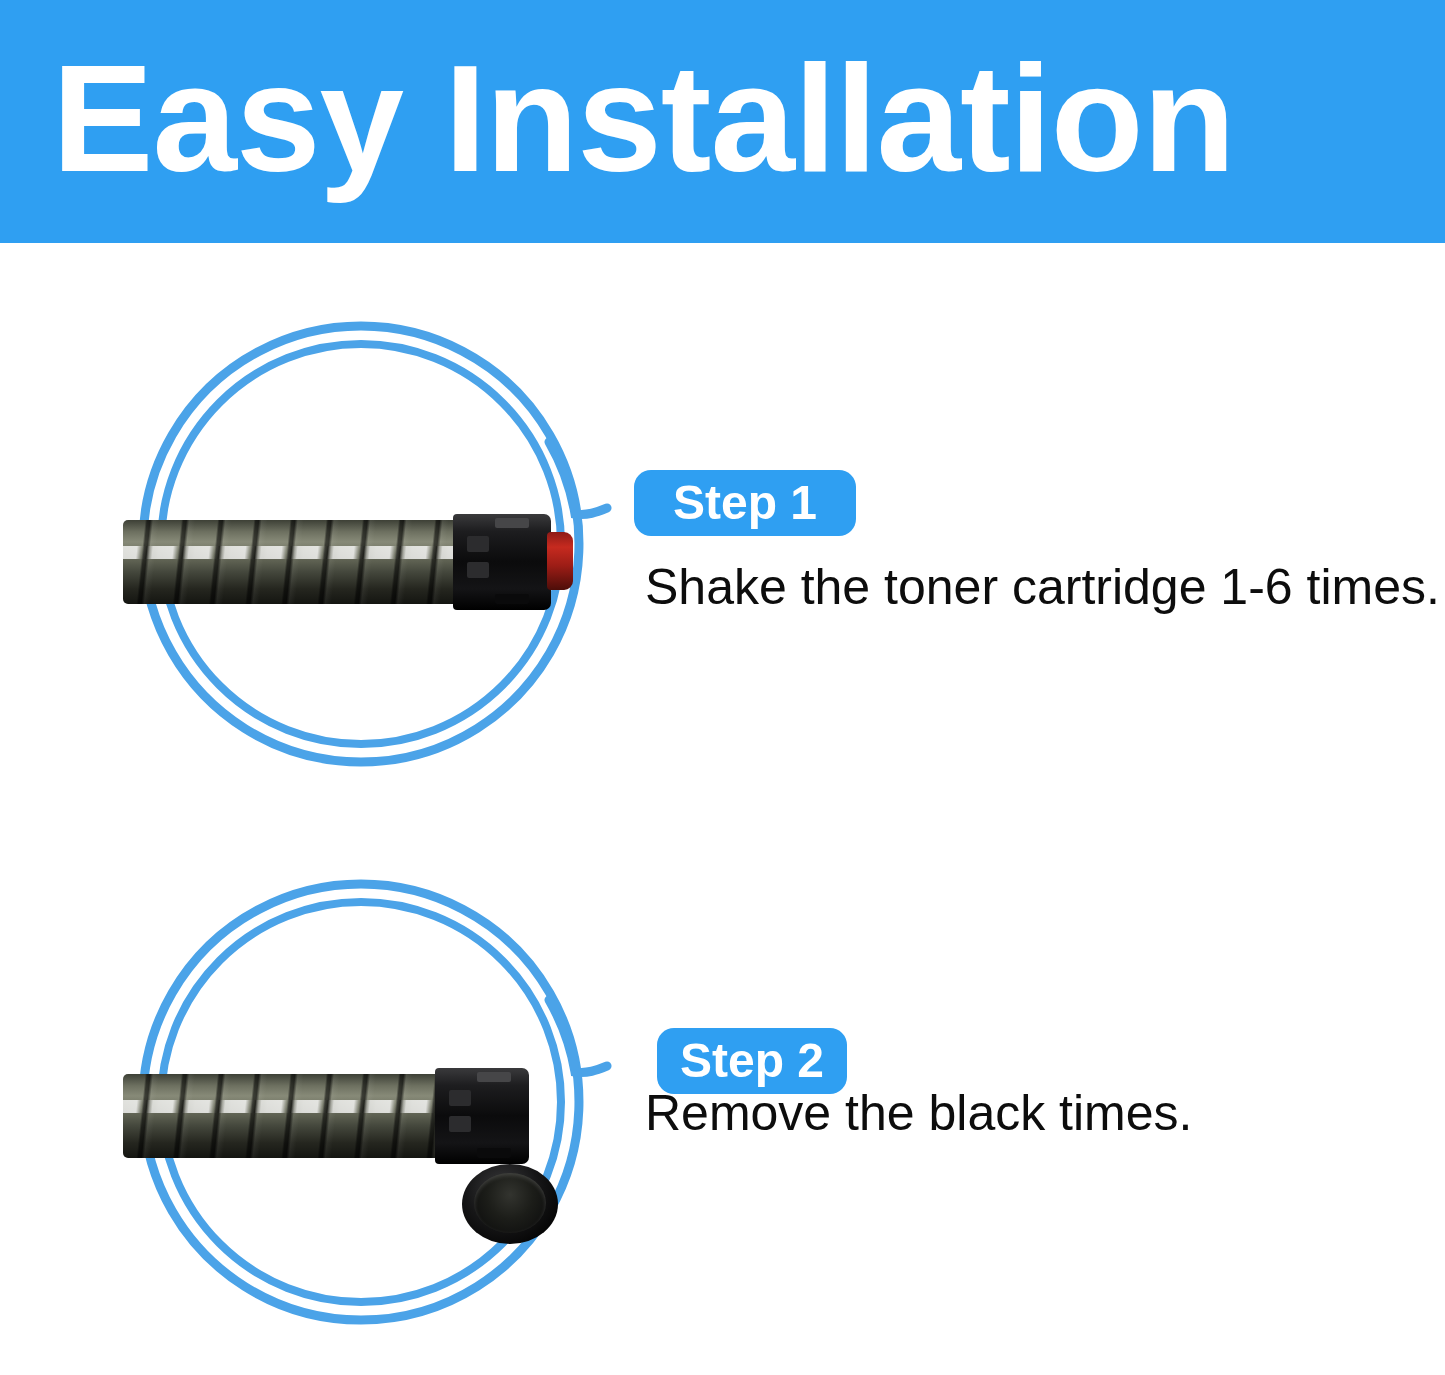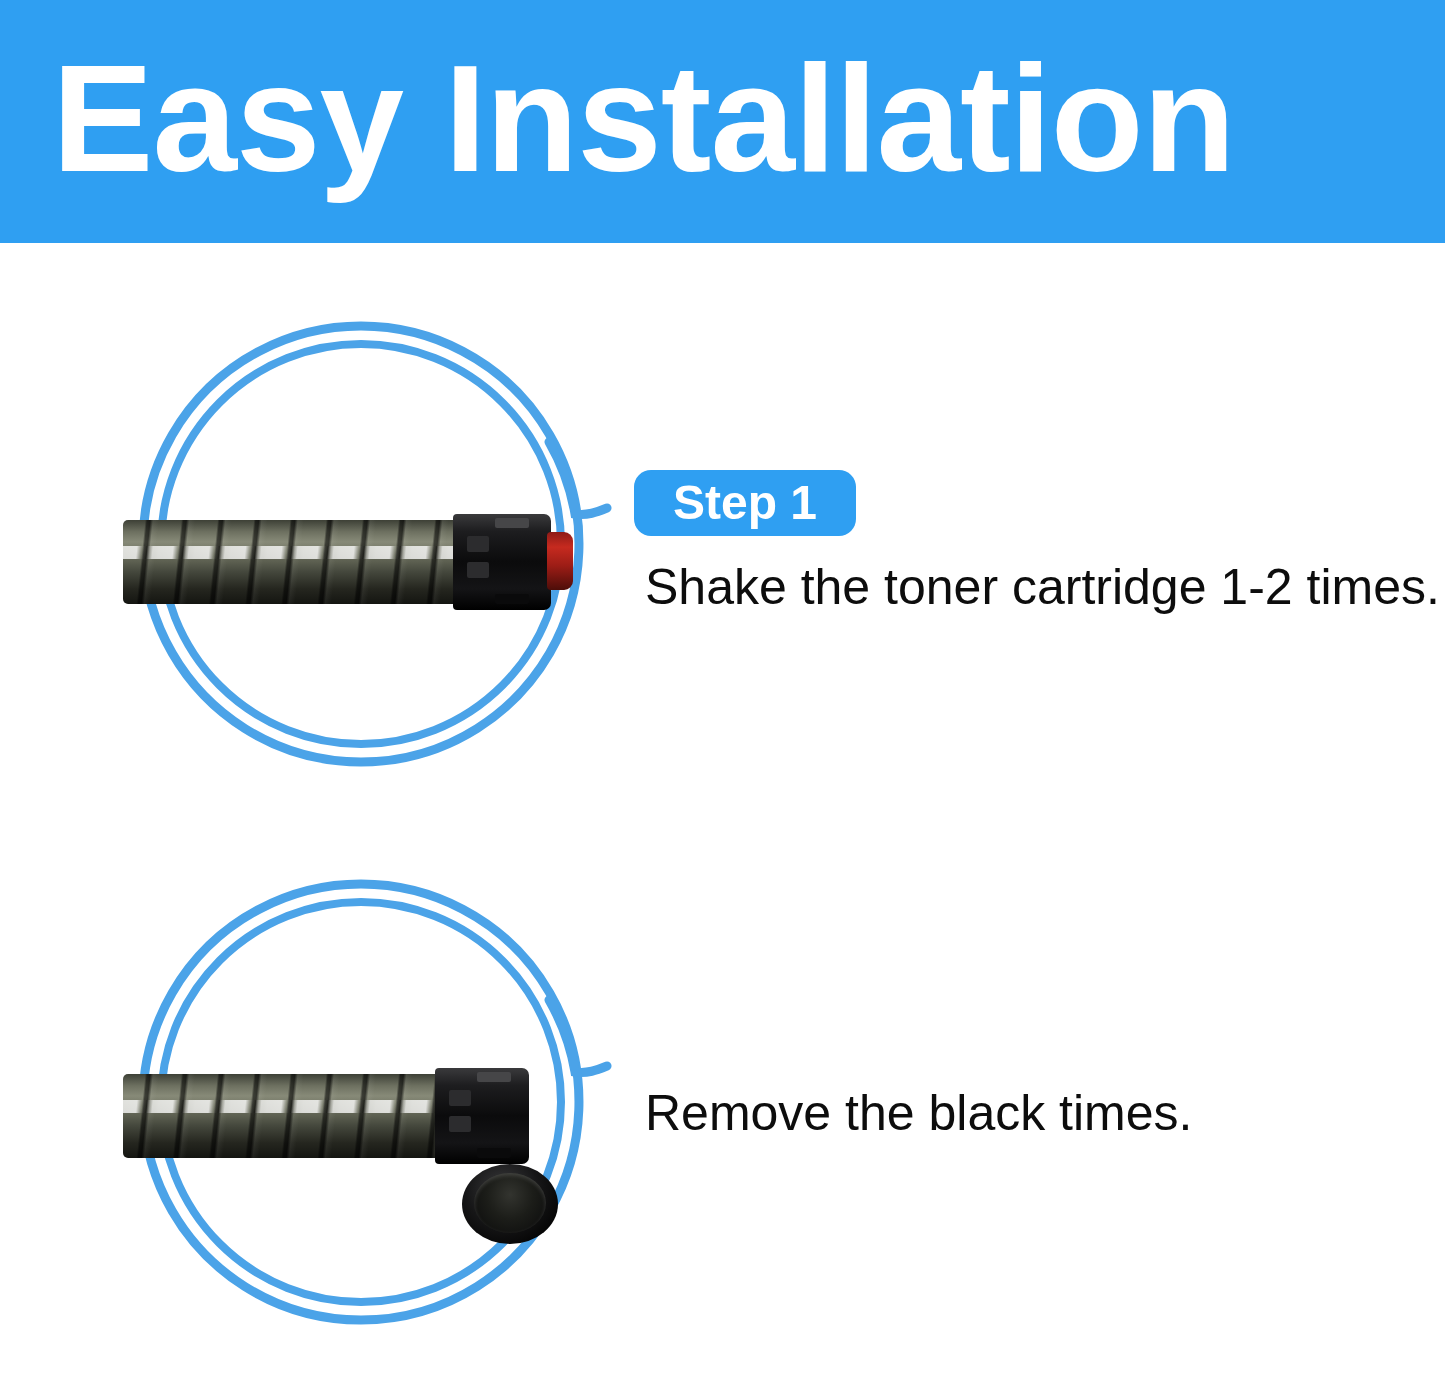--- a/index.html
+++ b/index.html
@@ -268,21 +268,21 @@
         <div class="cart-head-notch n1"></div>
         <div class="cart-head-notch n2"></div>
         <div class="cart-head-notch n3"></div>
         <div class="cart-head-notch n4"></div>
       </div>
       <div class="cart-tip"></div>
     </div>
 
     <div class="step-badge" id="step-badge-1">Step 1</div>
 
-    <div class="step-text" id="step-text-1">Shake the toner cartridge 1-2 times.</div>
+    <div class="step-text" id="step-text-1">Shake the toner cartridge 1-6 times.</div>
   </div>
 
   <div class="step-block" id="step-block-2">
 
     <div class="magnifier">
       <svg width="452" height="452" viewBox="0 0 452 452" aria-hidden="true">
         <path d="M 226 8
                  A 218 218 0 1 1 225.9 8
                  Z" fill="none" stroke="#4BA3E8" stroke-width="9"></path>
         <path d="M 414 124
@@ -302,17 +302,18 @@
         <div class="cart-head-notch n3"></div>
         <div class="cart-head-notch n4"></div>
       </div>
     </div>
 
     <div class="cover-cap">
       <div class="cap-outer"></div>
       <div class="cap-rim"></div>
     </div>
 
+    <div class="step-badge" id="step-badge-2">Step 2</div>
 
     <div class="step-text" id="step-text-2">Remove the black times.</div>
   </div>
 
 </div>
 
 </body></html>

